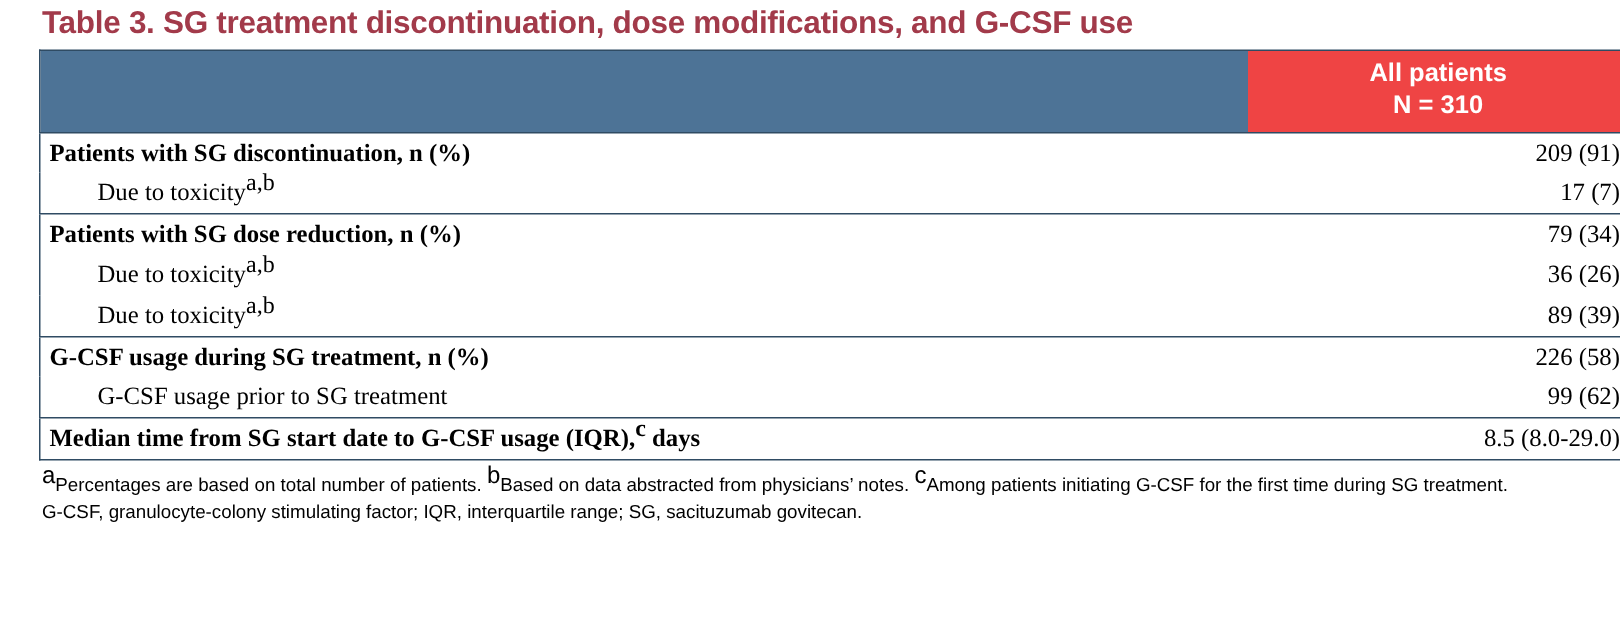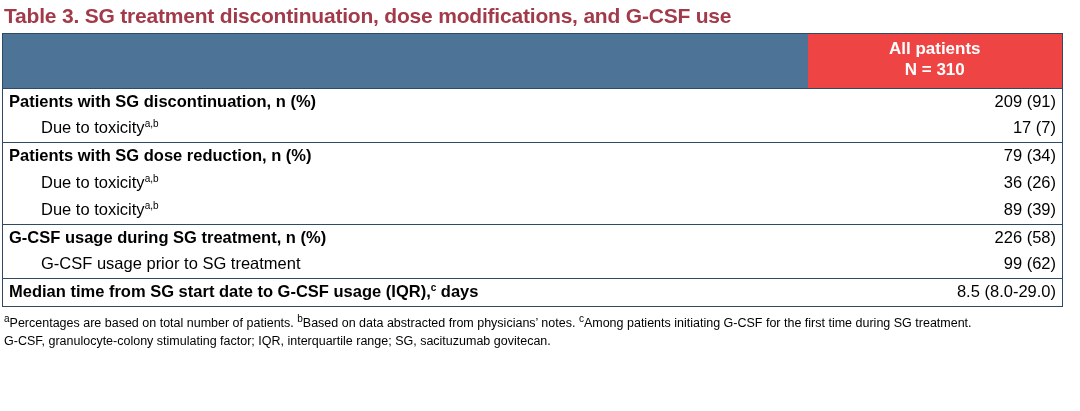--- a/index.html
+++ b/index.html
@@ -12,21 +12,21 @@
     background: #ffffff;
     font-family: "Liberation Sans", sans-serif;
     color: #000000;
     overflow: hidden;
   }
   .page {
     position: relative;
     width: 1080px;
     height: 391px;
     box-sizing: border-box;
-    padding: 0 2px;
+    padding: 0 26px;
   }
   .table-title {
     font-size: 21px;
     font-weight: bold;
     color: #a23a4a;
     letter-spacing: -0.2px;
     padding: 4px 0 6px 2px;
     line-height: 1.1;
     white-space: nowrap;
   }
@@ -53,35 +53,36 @@
     background: #4d7396;
   }
   .head-line2 { display: block; }
 
   tbody td {
     font-size: 16.5px;
     padding: 3px 6px 4px 6px;
     border-top: 1.5px solid #2f4b63;
     vertical-align: middle;
     line-height: 1.2;
+    font-family: Liberation Serif, serif;
   }
   tbody tr.no-rule td {
     border-top: none;
   }
   td.label {
     text-align: left;
     padding-left: 6px;
   }
   td.value {
     text-align: right;
   }
   .bold { font-weight: bold; }
   .indent { padding-left: 32px; display: inline-block; }
   sup {
-    font-size: 10px;
+    font-size: 16px;
     vertical-align: super;
     line-height: 0;
   }
   .footnotes {
     margin-top: 8px;
     padding-left: 2px;
   }
   .footnote {
     font-size: 12.5px;
     line-height: 1.42;

